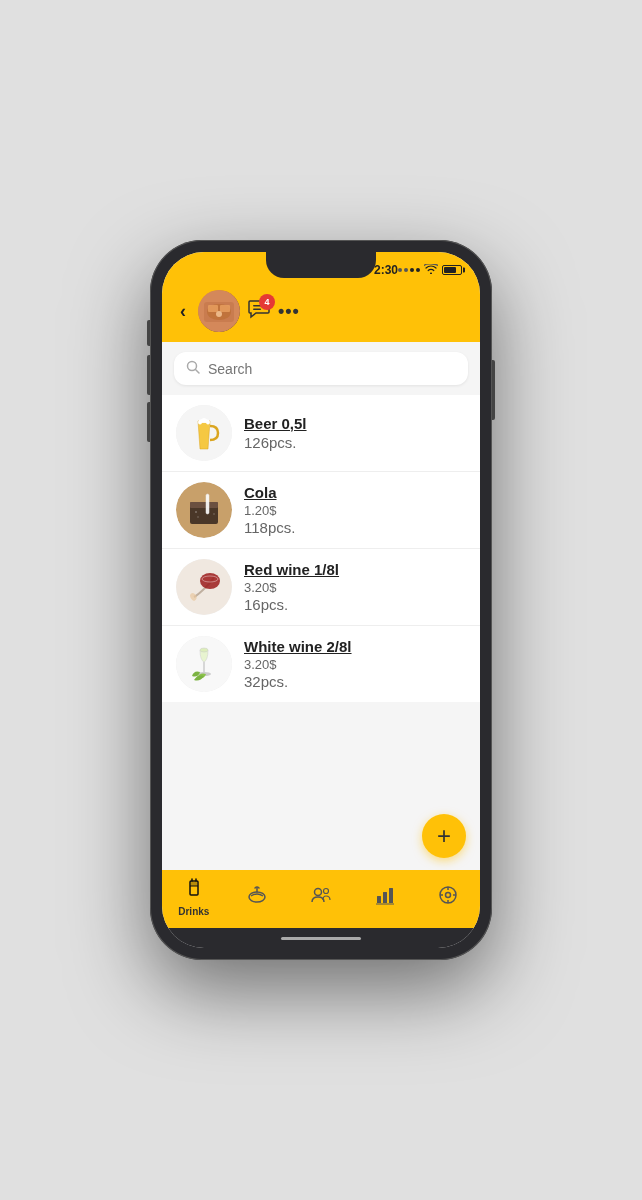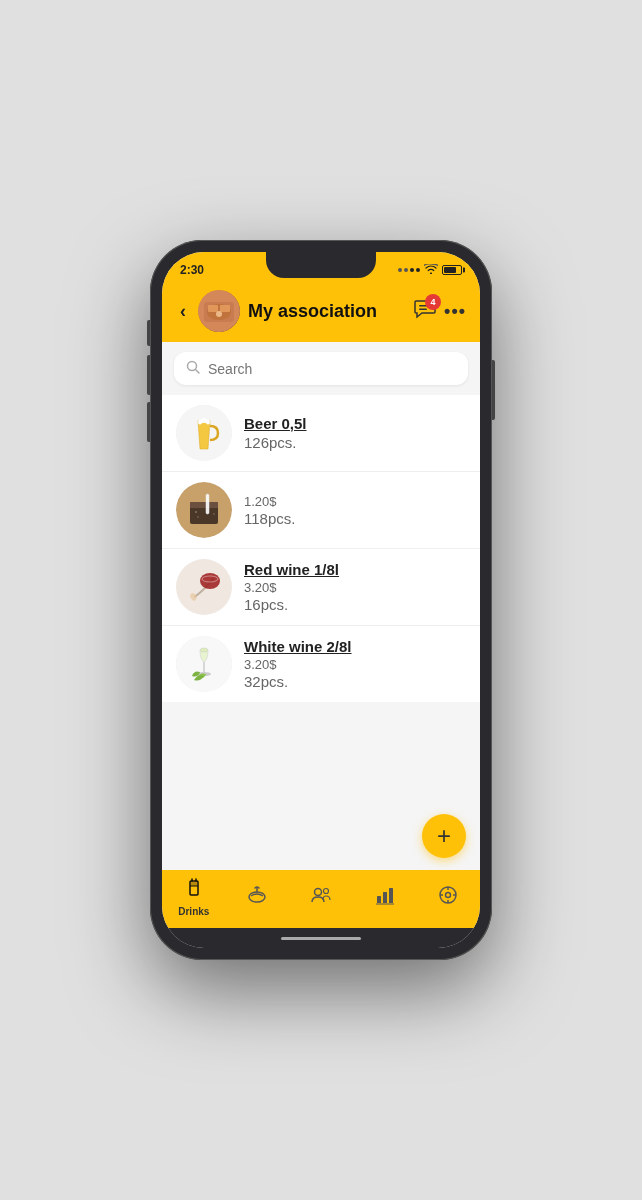--- a/index.html
+++ b/index.html
@@ -45,21 +45,21 @@
       height: 26px;
       background: #2a2a2e;
       border-radius: 0 0 18px 18px;
       z-index: 20;
     }
 
     
     .status-bar {
       background: #FFC107;
       display: flex;
-      justify-content: space-between;
+      justify-content: flex-end;
       align-items: center;
       padding: 8px 18px 4px;
       height: 32px;
       position: relative;
       z-index: 10;
     }
 
     .status-time {
       font-size: 12px;
       font-weight: 700;
@@ -461,21 +461,20 @@
           <svg width="42" height="42" viewBox="0 0 42 42">
             <rect width="42" height="42" rx="21" fill="#d4885a"></rect>
             <rect x="6" y="12" width="30" height="20" rx="3" fill="#c4784a" opacity="0.7"></rect>
             <ellipse cx="21" cy="22" rx="12" ry="8" fill="#b8692a" opacity="0.5"></ellipse>
             <rect x="10" y="15" width="10" height="7" rx="1" fill="#e8a060" opacity="0.8"></rect>
             <rect x="22" y="15" width="10" height="7" rx="1" fill="#e8a060" opacity="0.8"></rect>
             <circle cx="21" cy="24" r="3" fill="#f0c090" opacity="0.9"></circle>
           </svg>
         </div>
       </div>
-      <span class="header-title">My association</span>
       <div class="header-actions">
         <div class="notification-btn">
           <span class="chat-icon">
             <svg width="22" height="20" viewBox="0 0 22 20">
               <path d="M2 2 H20 C21 2 21 3 21 3 V13 C21 14 20 14 20 14 H8 L3 18 V14 H2 C1 14 1 13 1 13 V3 C1 2 2 2 2 2Z" stroke="#333" stroke-width="1.5" fill="none"></path>
               <rect x="5" y="6" width="12" height="1.5" rx="0.75" fill="#333"></rect>
               <rect x="5" y="9.5" width="8" height="1.5" rx="0.75" fill="#333"></rect>
             </svg>
           </span>
           <span class="notification-badge">4</span>
@@ -535,20 +534,21 @@
 
                 <rect x="30" y="12" width="3" height="20" rx="1.5" fill="white" opacity="0.9"></rect>
                 <rect x="30" y="12" width="3" height="20" rx="1.5" fill="none" stroke="#e8e8e8" stroke-width="0.5"></rect>
 
                 <circle cx="20" cy="30" r="1" fill="white" opacity="0.3"></circle>
                 <circle cx="22" cy="35" r="0.8" fill="white" opacity="0.3"></circle>
                 <circle cx="38" cy="32" r="0.8" fill="white" opacity="0.3"></circle>
               </svg>
             </div>
             <div class="item-info">
+              <div class="item-name">Cola</div>
               <div class="item-price">1.20$</div>
               <div class="item-qty">118pcs.</div>
             </div>
           </div>
 
           <div class="list-item">
             <div class="item-image">
               <svg width="56" height="56" viewBox="0 0 56 56">
                 <circle cx="28" cy="28" r="28" fill="#f0e8e0"></circle>
 

